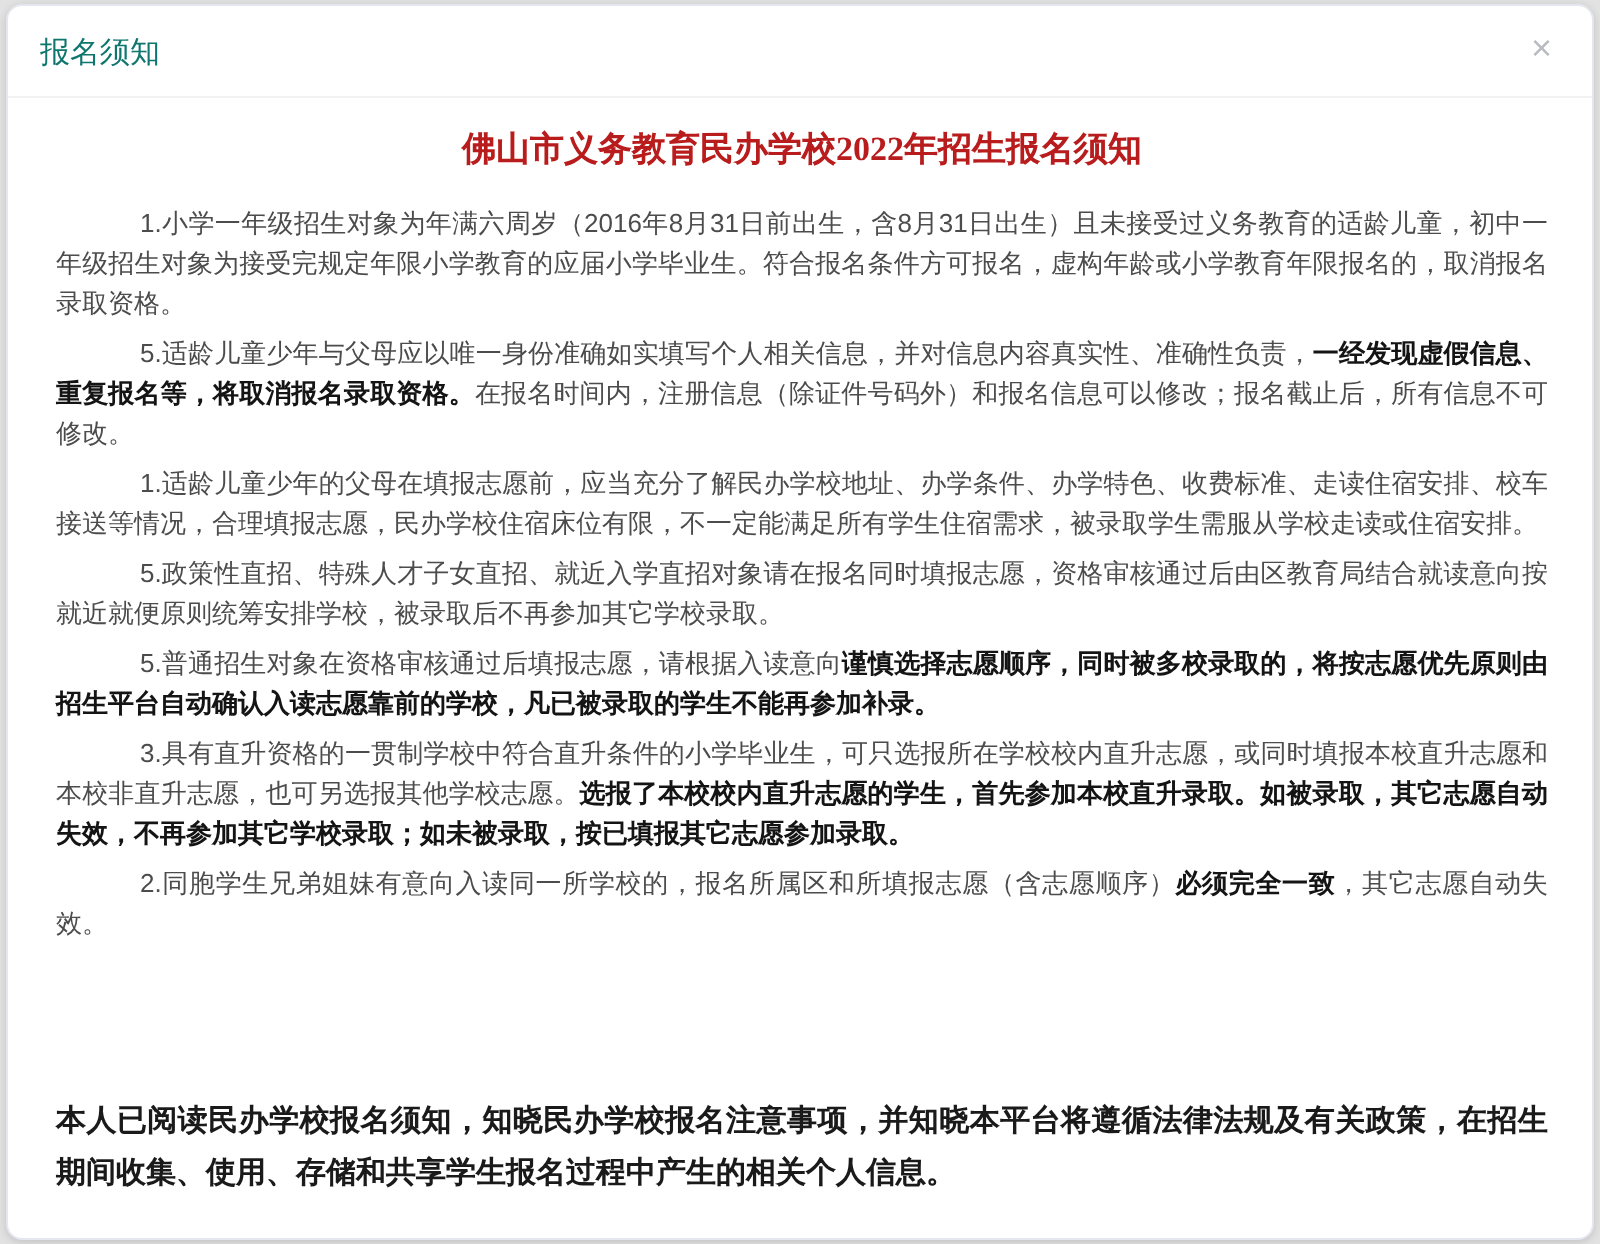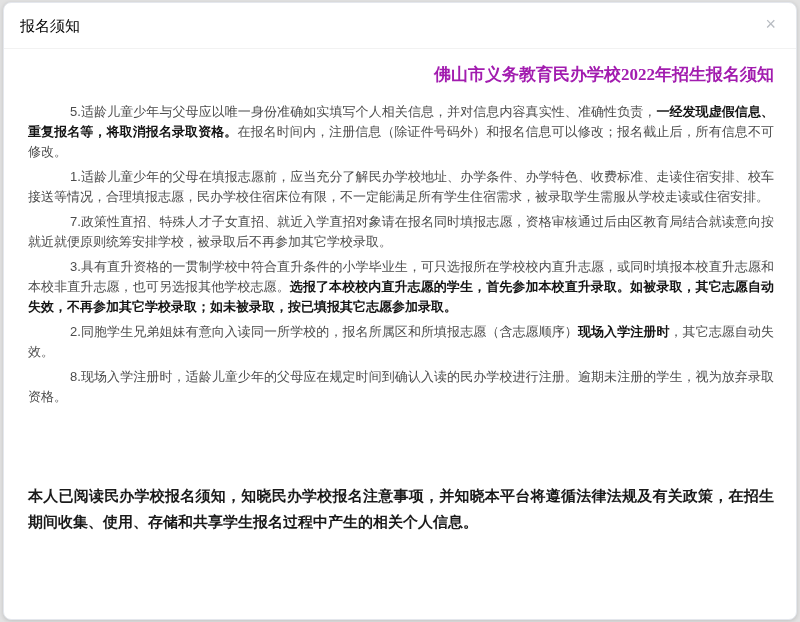--- a/index.html
+++ b/index.html
@@ -23,43 +23,43 @@
     box-shadow: 0 1px 4px rgba(0,0,0,0.15);
     overflow: hidden;
   }
   .modal-header {
     position: relative;
     padding: 14px 20px 12px 16px;
     border-bottom: 1px solid #f2f2f2;
   }
   .modal-header .header-title {
     font-size: 15px;
-    color: #000000;
+    color: #0f766e;
     font-weight: 500;
   }
   .close {
     position: absolute;
     top: 12px;
     right: 20px;
     font-size: 18px;
     line-height: 18px;
     color: #b8bcc2;
     cursor: pointer;
     font-weight: 400;
   }
   .modal-body {
     padding: 10px 22px 0 24px;
   }
   .notice-title {
     margin: 4px 0 16px 0;
-    text-align: right;
+    text-align: center;
     font-family: "Liberation Serif", "DejaVu Serif", serif;
     font-size: 17px;
     font-weight: bold;
-    color: #a21caf;
+    color: #b91c1c;
   }
   .notice-para {
     margin: 0 0 5px 0;
     font-size: 13px;
     line-height: 20px;
     color: #4c4c4c;
     text-indent: 42px;
     text-align: justify;
   }
   .notice-para .em {
@@ -79,23 +79,24 @@
 <body>
 
 <div class="modal">
   <div class="modal-header">
     <span class="header-title">报名须知</span>
     <span class="close">×</span>
   </div>
   <div class="modal-body">
     <h2 class="notice-title">佛山市义务教育民办学校2022年招生报名须知</h2>
     <div>
+        <p class="notice-para"><span>1.小学一年级招生对象为年满六周岁（2016年8月31日前出生，含8月31日出生）且未接受过义务教育的适龄儿童，初中一年级招生对象为接受完规定年限小学教育的应届小学毕业生。符合报名条件方可报名，虚构年龄或小学教育年限报名的，取消报名录取资格。</span></p>
         <p class="notice-para"><span>5.适龄儿童少年与父母应以唯一身份准确如实填写个人相关信息，并对信息内容真实性、准确性负责，</span><span class="em">一经发现虚假信息、重复报名等，将取消报名录取资格。</span><span>在报名时间内，注册信息（除证件号码外）和报名信息可以修改；报名截止后，所有信息不可修改。</span></p>
         <p class="notice-para"><span>1.适龄儿童少年的父母在填报志愿前，应当充分了解民办学校地址、办学条件、办学特色、收费标准、走读住宿安排、校车接送等情况，合理填报志愿，民办学校住宿床位有限，不一定能满足所有学生住宿需求，被录取学生需服从学校走读或住宿安排。</span></p>
-        <p class="notice-para"><span>7.政策性直招、特殊人才子女直招、就近入学直招对象请在报名同时填报志愿，资格审核通过后由区教育局结合就读意向按就近就便原则统筹安排学校，被录取后不再参加其它学校录取。</span></p>
+        <p class="notice-para"><span>5.政策性直招、特殊人才子女直招、就近入学直招对象请在报名同时填报志愿，资格审核通过后由区教育局结合就读意向按就近就便原则统筹安排学校，被录取后不再参加其它学校录取。</span></p>
+        <p class="notice-para"><span>5.普通招生对象在资格审核通过后填报志愿，请根据入读意向</span><span class="em">谨慎选择志愿顺序，同时被多校录取的，将按志愿优先原则由招生平台自动确认入读志愿靠前的学校，凡已被录取的学生不能再参加补录。</span></p>
         <p class="notice-para"><span>3.具有直升资格的一贯制学校中符合直升条件的小学毕业生，可只选报所在学校校内直升志愿，或同时填报本校直升志愿和本校非直升志愿，也可另选报其他学校志愿。</span><span class="em">选报了本校校内直升志愿的学生，首先参加本校直升录取。如被录取，其它志愿自动失效，不再参加其它学校录取；如未被录取，按已填报其它志愿参加录取。</span></p>
-        <p class="notice-para"><span>2.同胞学生兄弟姐妹有意向入读同一所学校的，报名所属区和所填报志愿（含志愿顺序）</span><span class="em">现场入学注册时</span><span>，其它志愿自动失效。</span></p>
-        <p class="notice-para"><span>8.现场入学注册时，适龄儿童少年的父母应在规定时间到确认入读的民办学校进行注册。逾期未注册的学生，视为放弃录取资格。</span></p>
+        <p class="notice-para"><span>2.同胞学生兄弟姐妹有意向入读同一所学校的，报名所属区和所填报志愿（含志愿顺序）</span><span class="em">必须完全一致</span><span>，其它志愿自动失效。</span></p>
       </div>
     <p class="declaration">本人已阅读民办学校报名须知，知晓民办学校报名注意事项，并知晓本平台将遵循法律法规及有关政策，在招生期间收集、使用、存储和共享学生报名过程中产生的相关个人信息。</p>
 
   </div>
 </div>
 
 </body></html>

